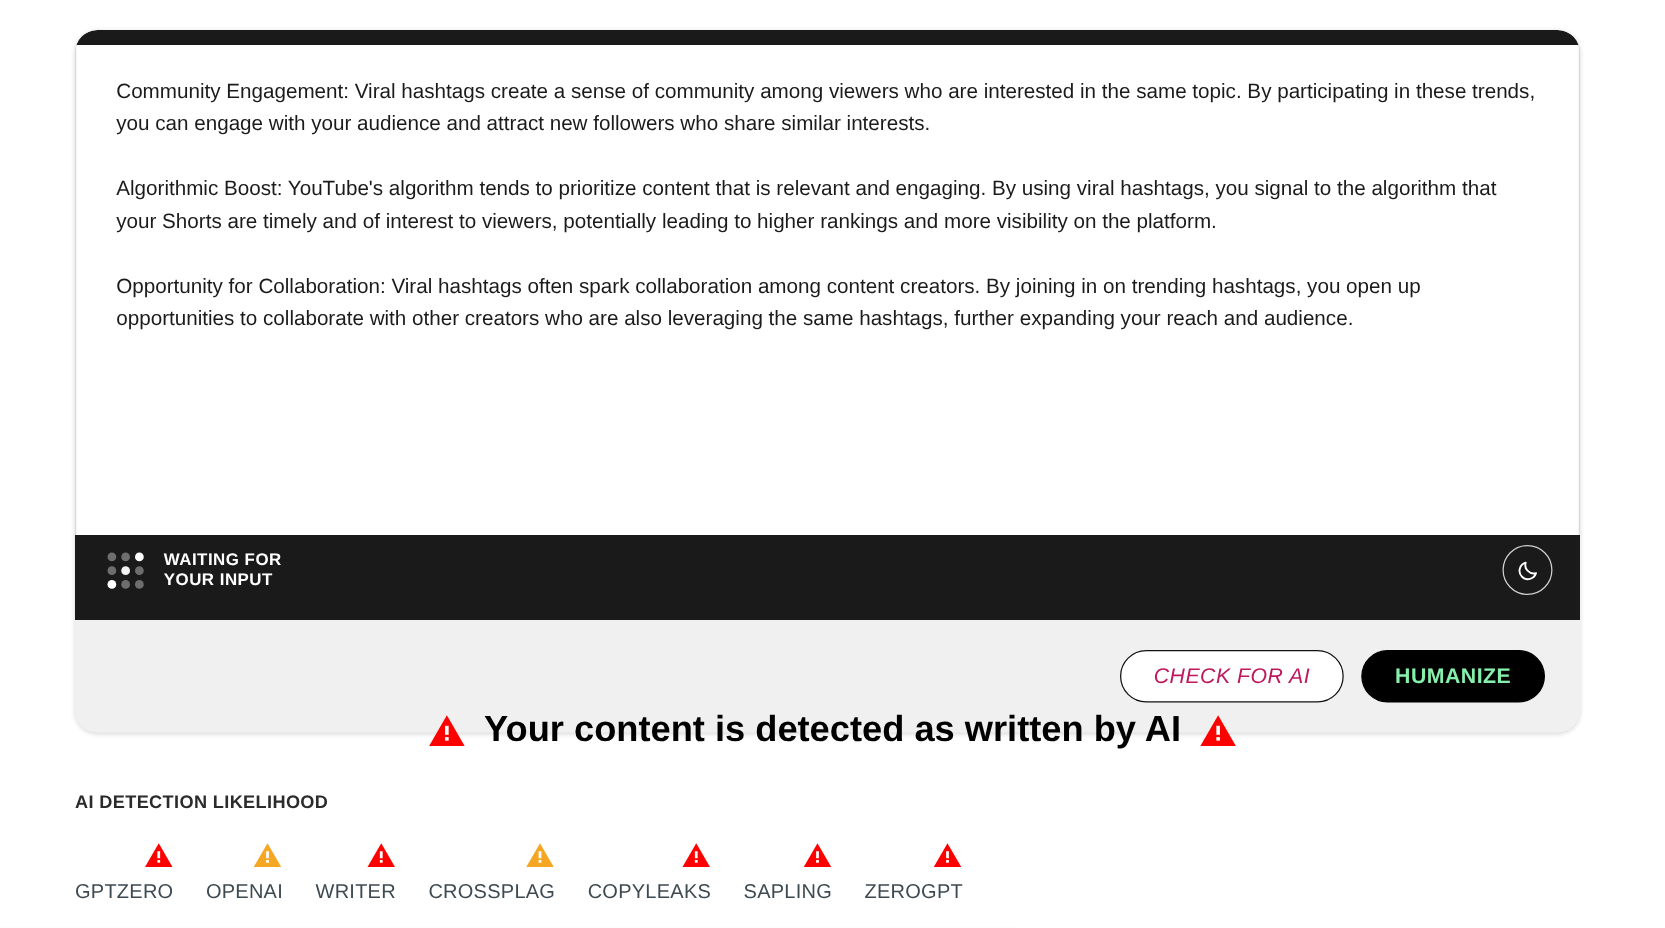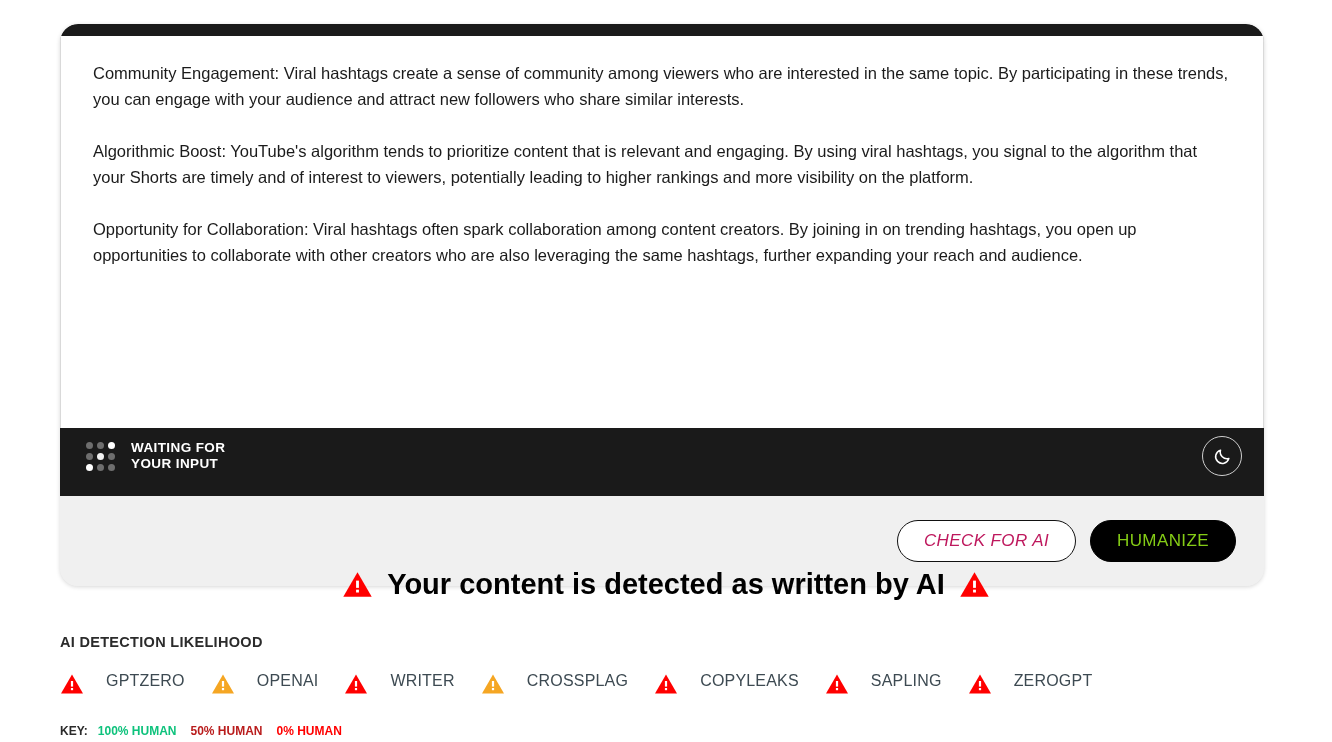--- a/index.html
+++ b/index.html
@@ -127,22 +127,22 @@
   .btn-outline {
     background: #ffffff;
     border: 1.5px solid #111111;
     color: #be185d;
     padding: 0 26px;
     font-style: italic;
   }
   .btn-solid {
     background: #000000;
     border: 1.5px solid #000000;
-    color: #84cc16;
-    font-weight: normal;
+    color: #86efac;
+    font-weight: bold;
     padding: 0 26px;
   }
 
   
   .verdict {
     position: absolute;
     left: 0; top: 568px;
     width: 1332px;
     display: flex;
     align-items: center;
@@ -172,22 +172,23 @@
   }
 
   .detector-row {
     display: flex;
     align-items: center;
     margin-top: 22px;
     gap: 26px;
   }
   .detector {
     display: flex;
-    align-items: flex-start;
-    gap: 22px;
+    align-items: flex-end;
+    gap: 9px;
+    flex-direction: column;
   }
   .detector-name {
     font-size: 16px;
     color: #3d4a52;
     letter-spacing: 0.2px;
     text-transform: uppercase;
   }
 
   
   .key-row {

